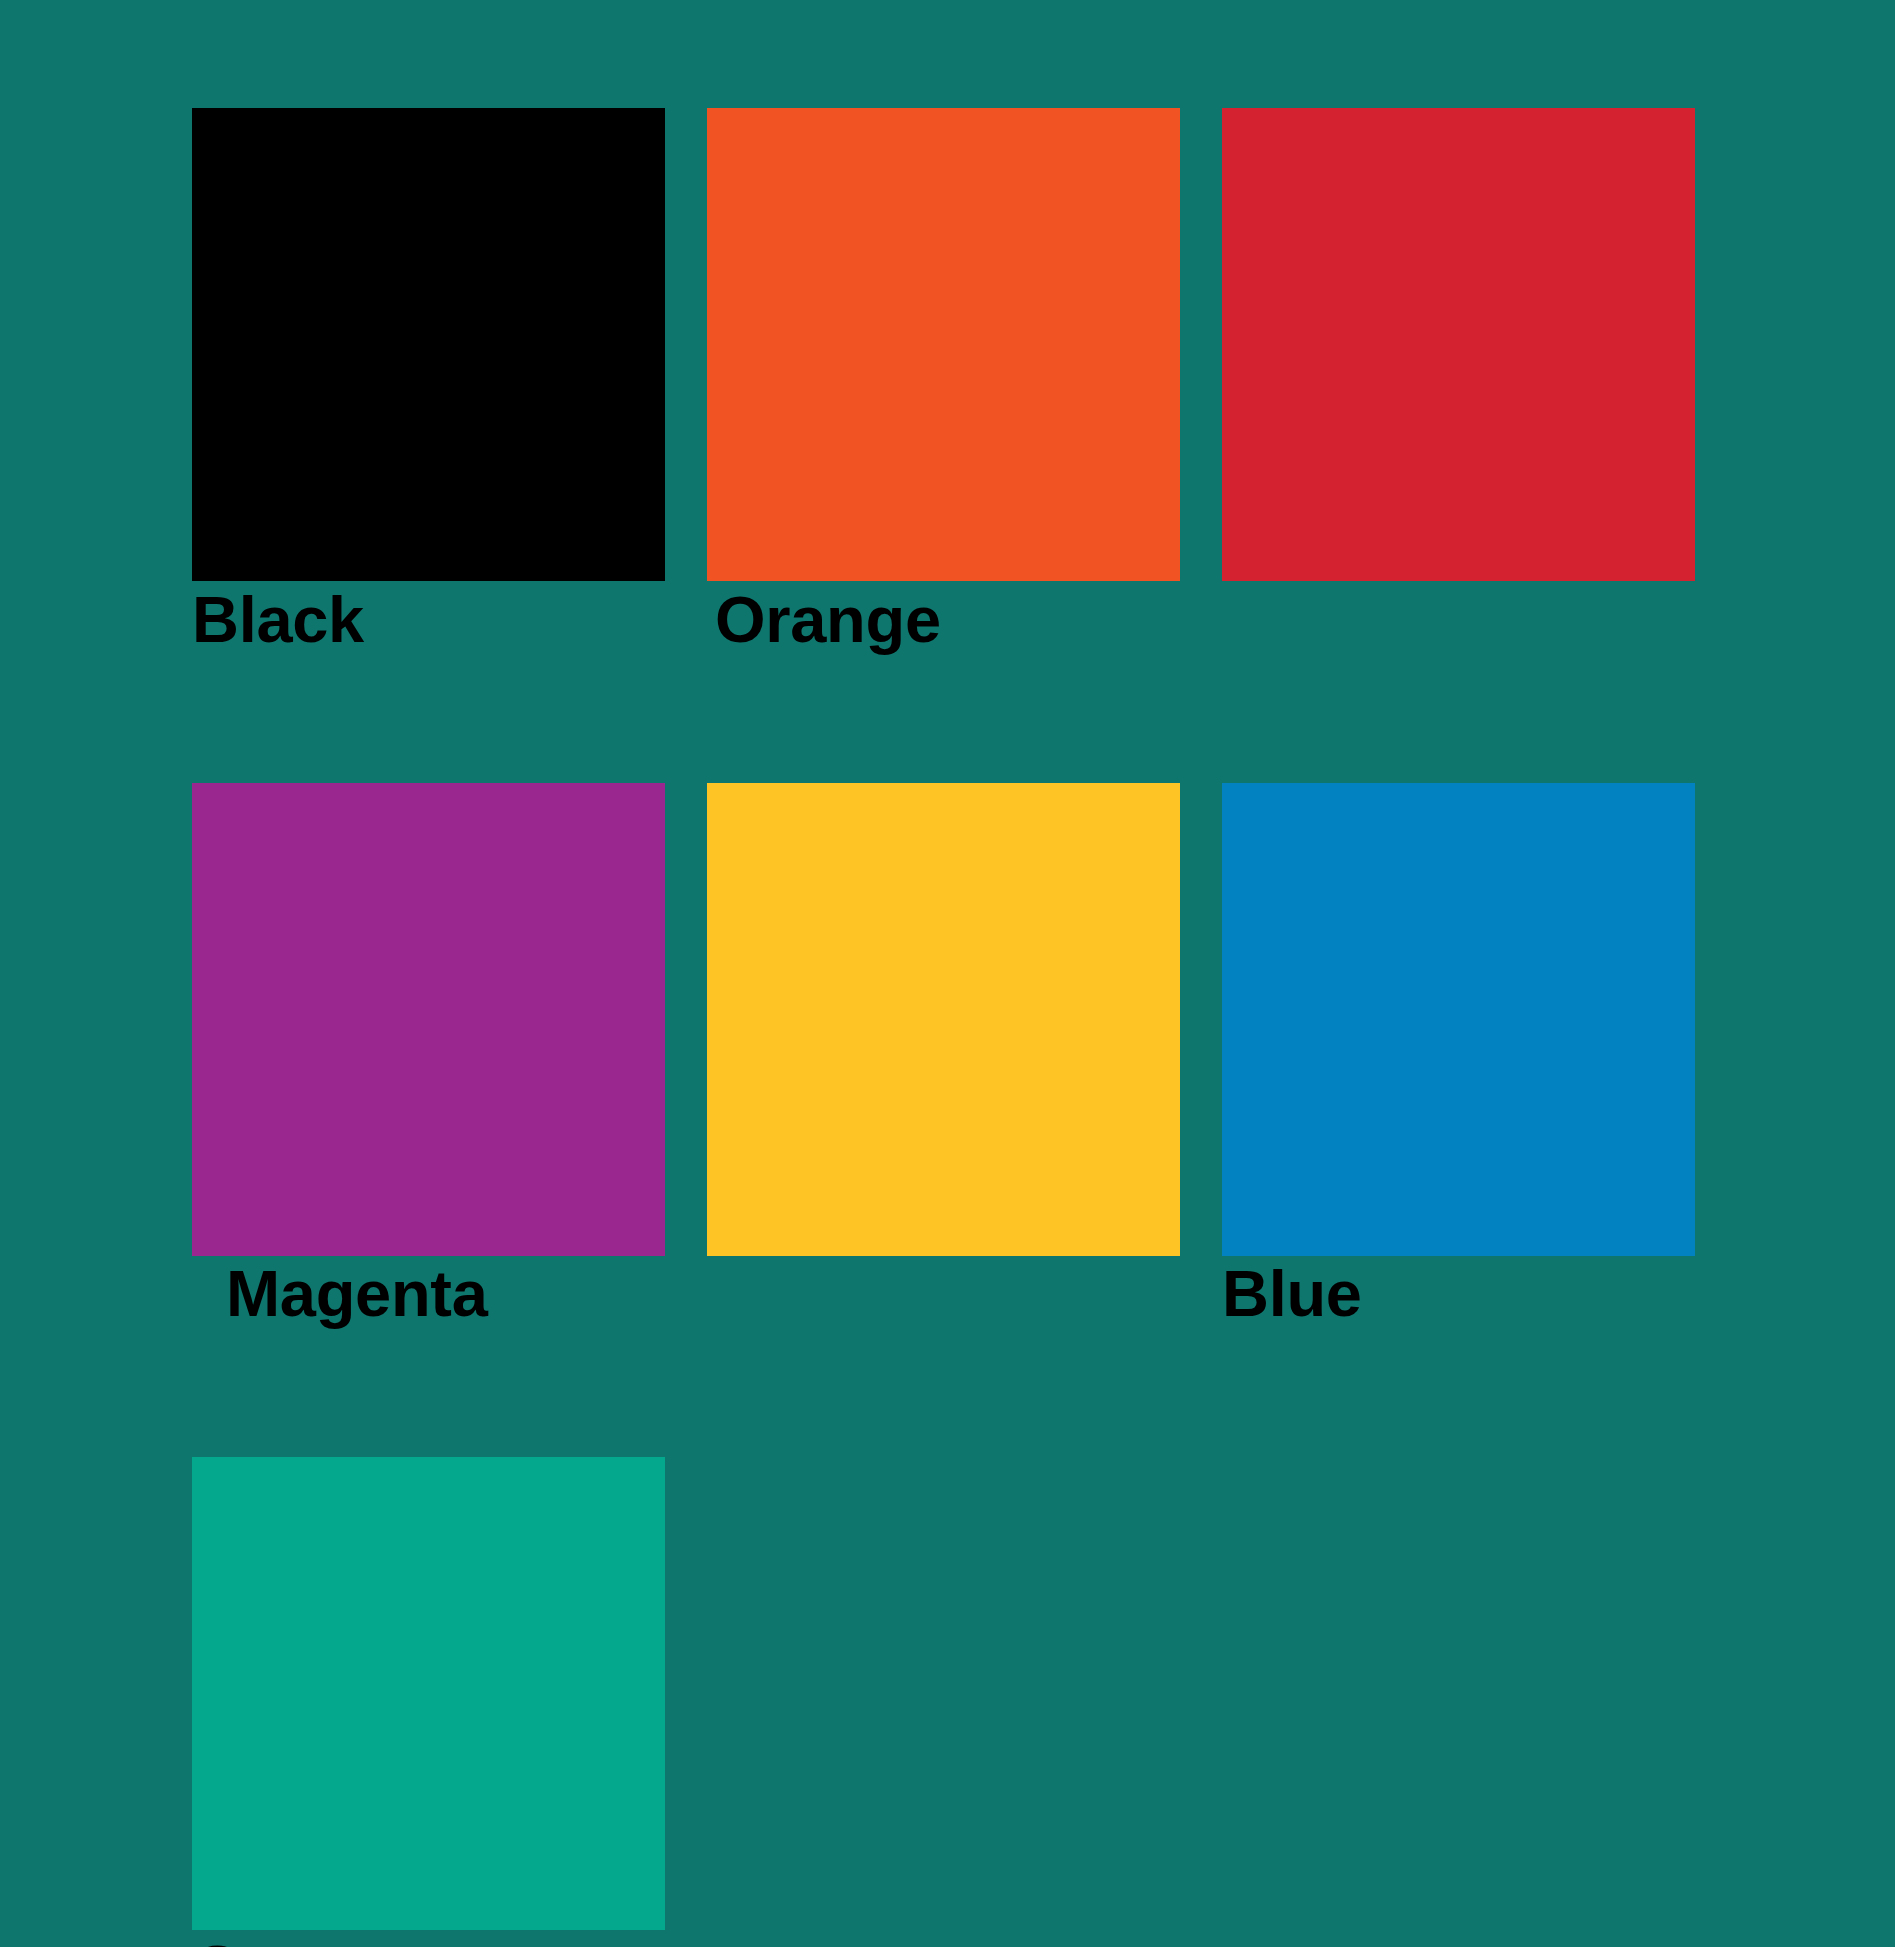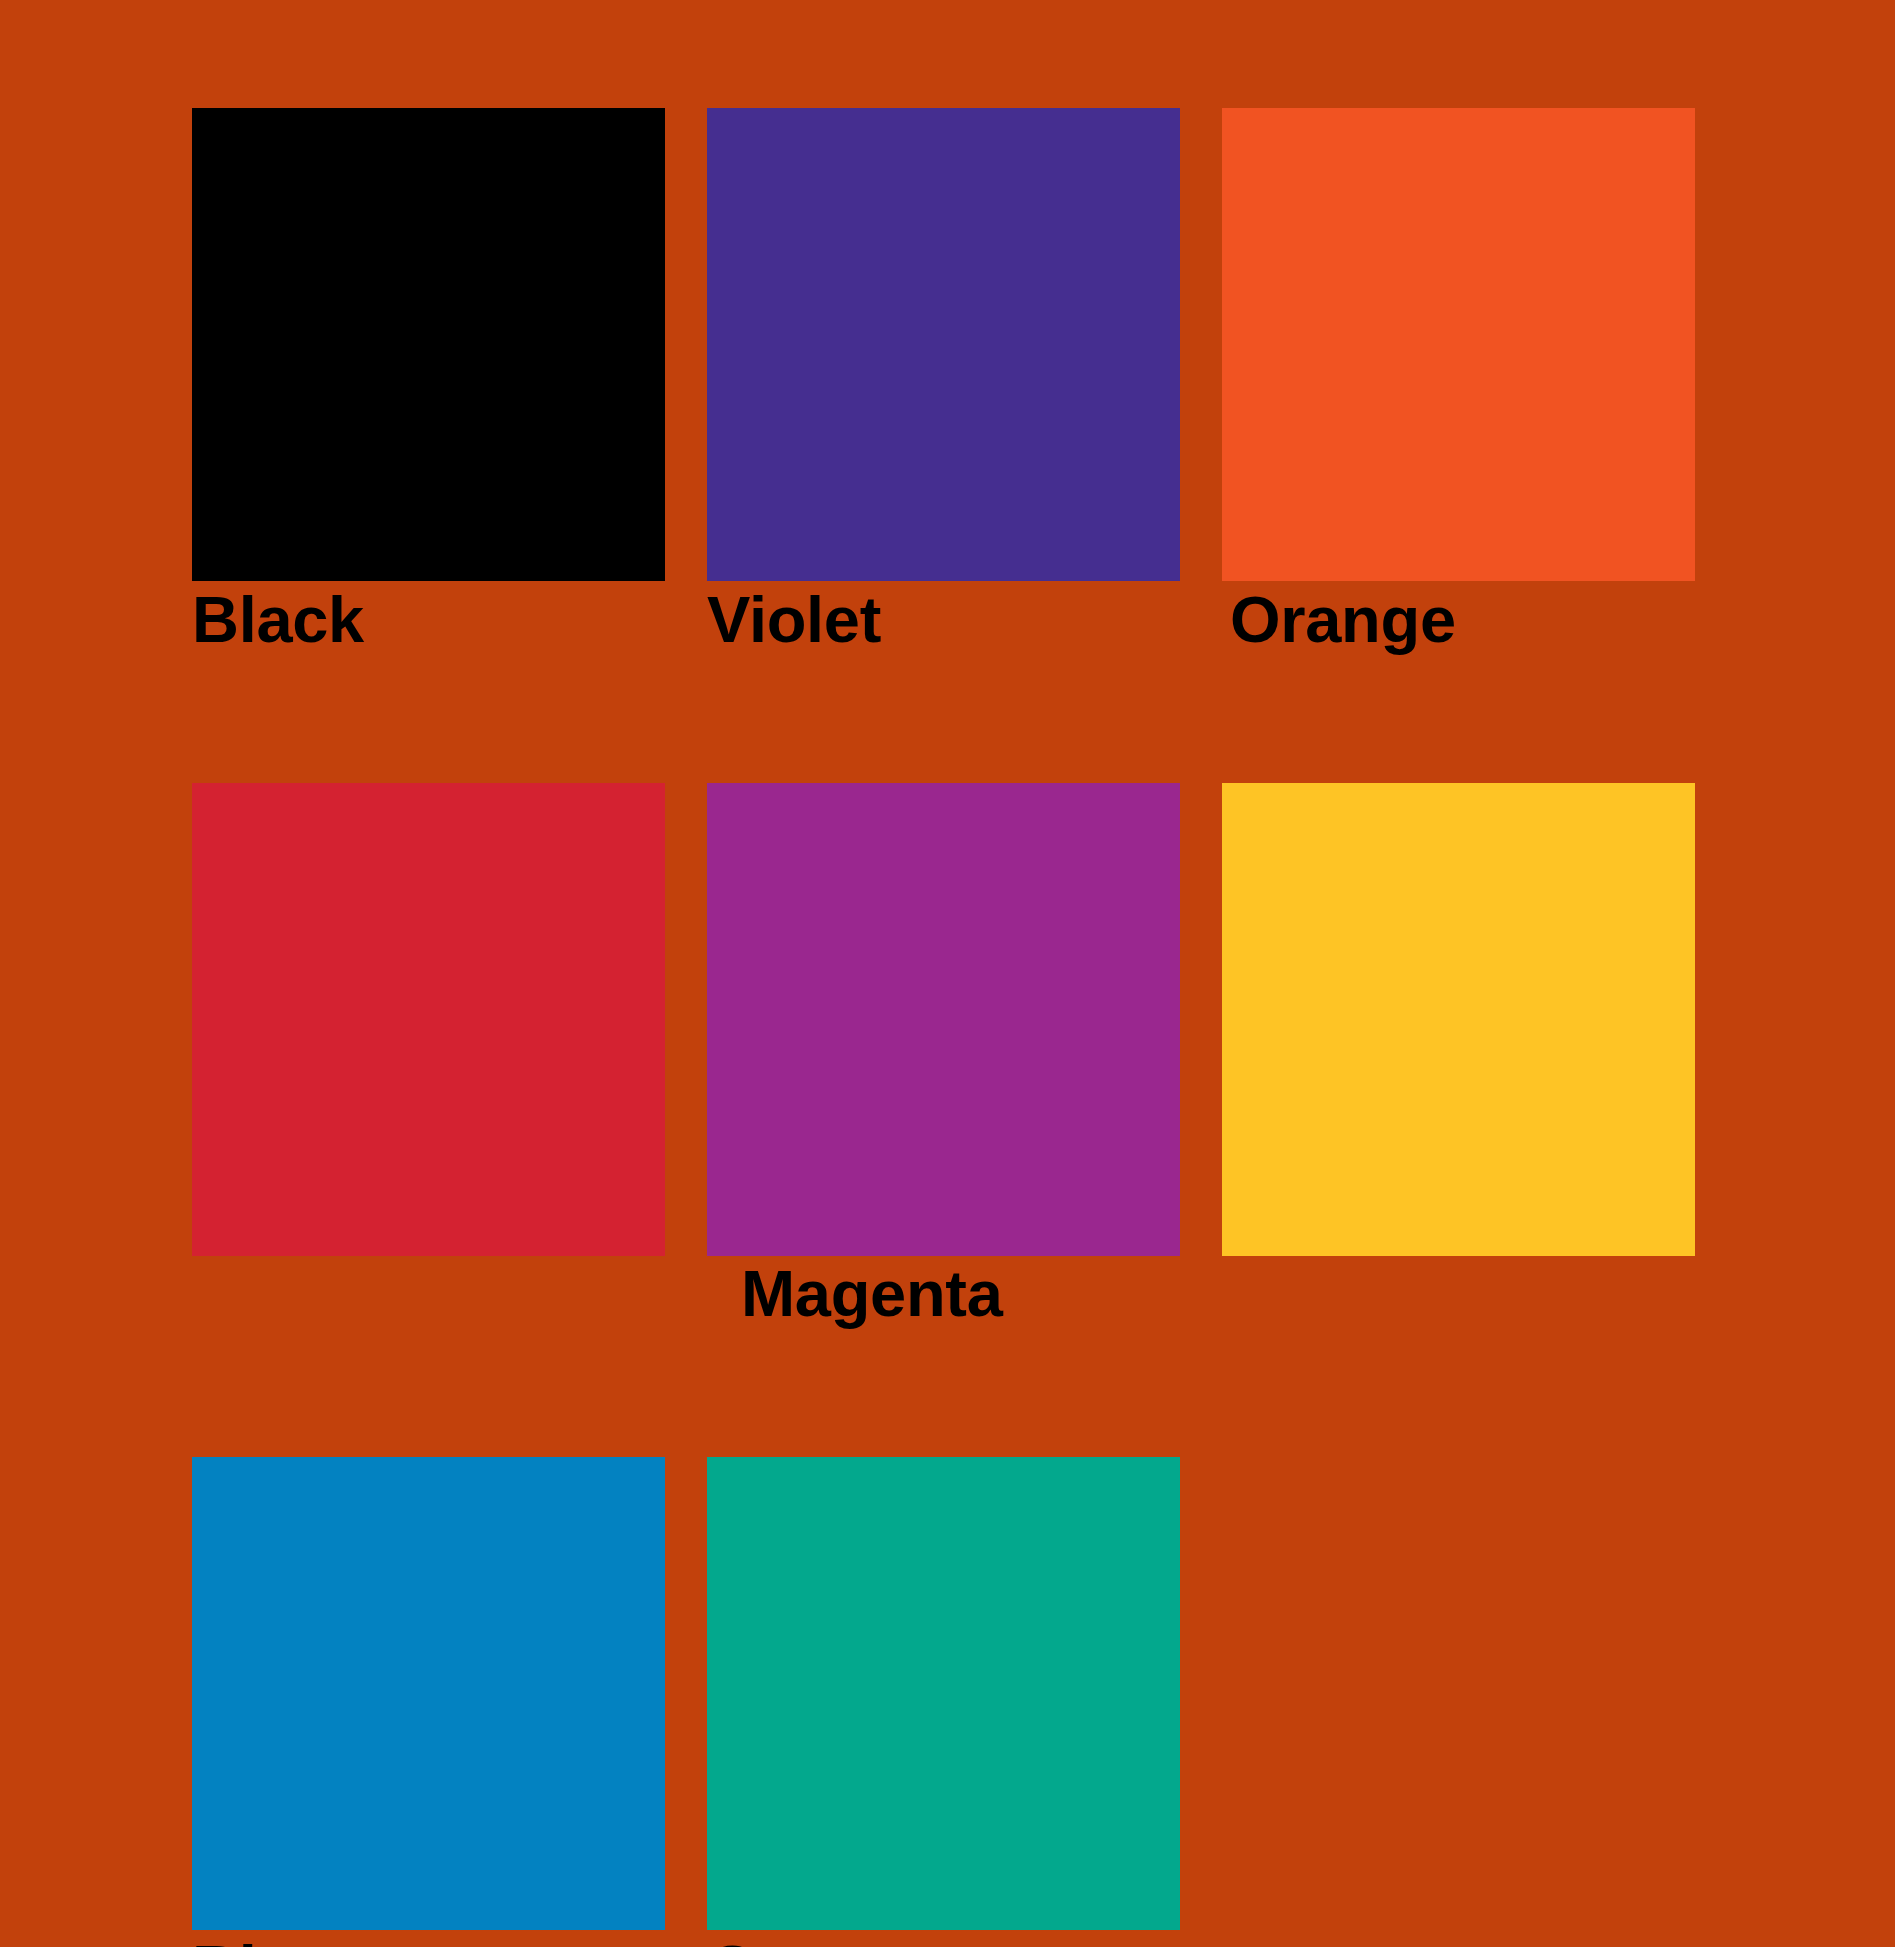--- a/index.html
+++ b/index.html
@@ -53,33 +53,29 @@
     font-weight: bold;
     line-height: 1.08;
     letter-spacing: -0.3px;
     color: #000000;
     white-space: nowrap;
   }
 </style>
 </head>
 <body>
 
-<div id="palette-canvas" style="background-color: #c2410c;">
+<div id="palette-canvas" style="background-color: #0f766e;">
 
   <div class="swatch-grid">
 
     <div class="swatch-cell">
       <span class="swatch-chip" style="background-color: rgb(0, 0, 0);"></span>
       <span class="swatch-label" style="color: rgb(0, 0, 0);">Black</span>
     </div>
 
-    <div class="swatch-cell">
-      <span class="swatch-chip" style="background-color: rgb(69, 46, 144);"></span>
-      <span class="swatch-label" style="color: rgb(0, 0, 0);">Violet</span>
-    </div>
 
     <div class="swatch-cell">
       <span class="swatch-chip" style="background-color: rgb(241, 83, 34);"></span>
       <span class="swatch-label" style="color: rgb(0, 0, 0); margin-left: 8px;">Orange</span>
     </div>
 
     <div class="swatch-cell">
       <span class="swatch-chip" style="background-color: rgb(212, 34, 49);"></span>
     </div>
 

